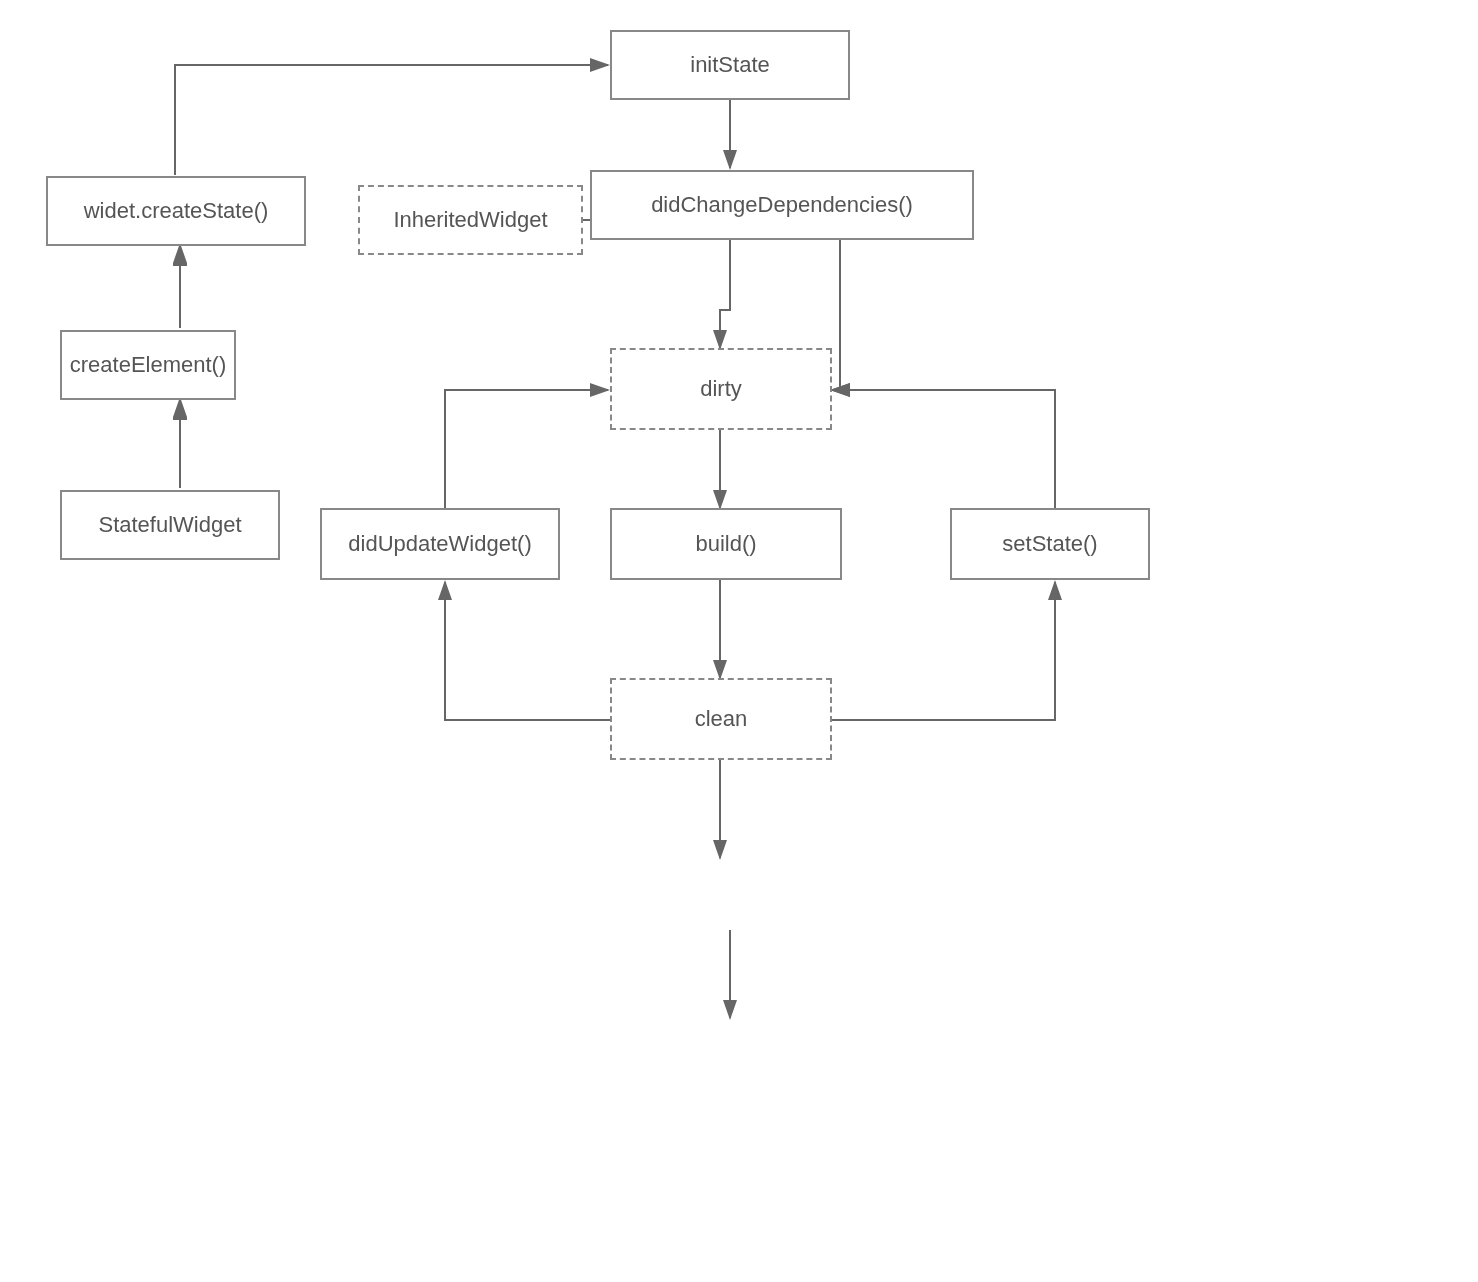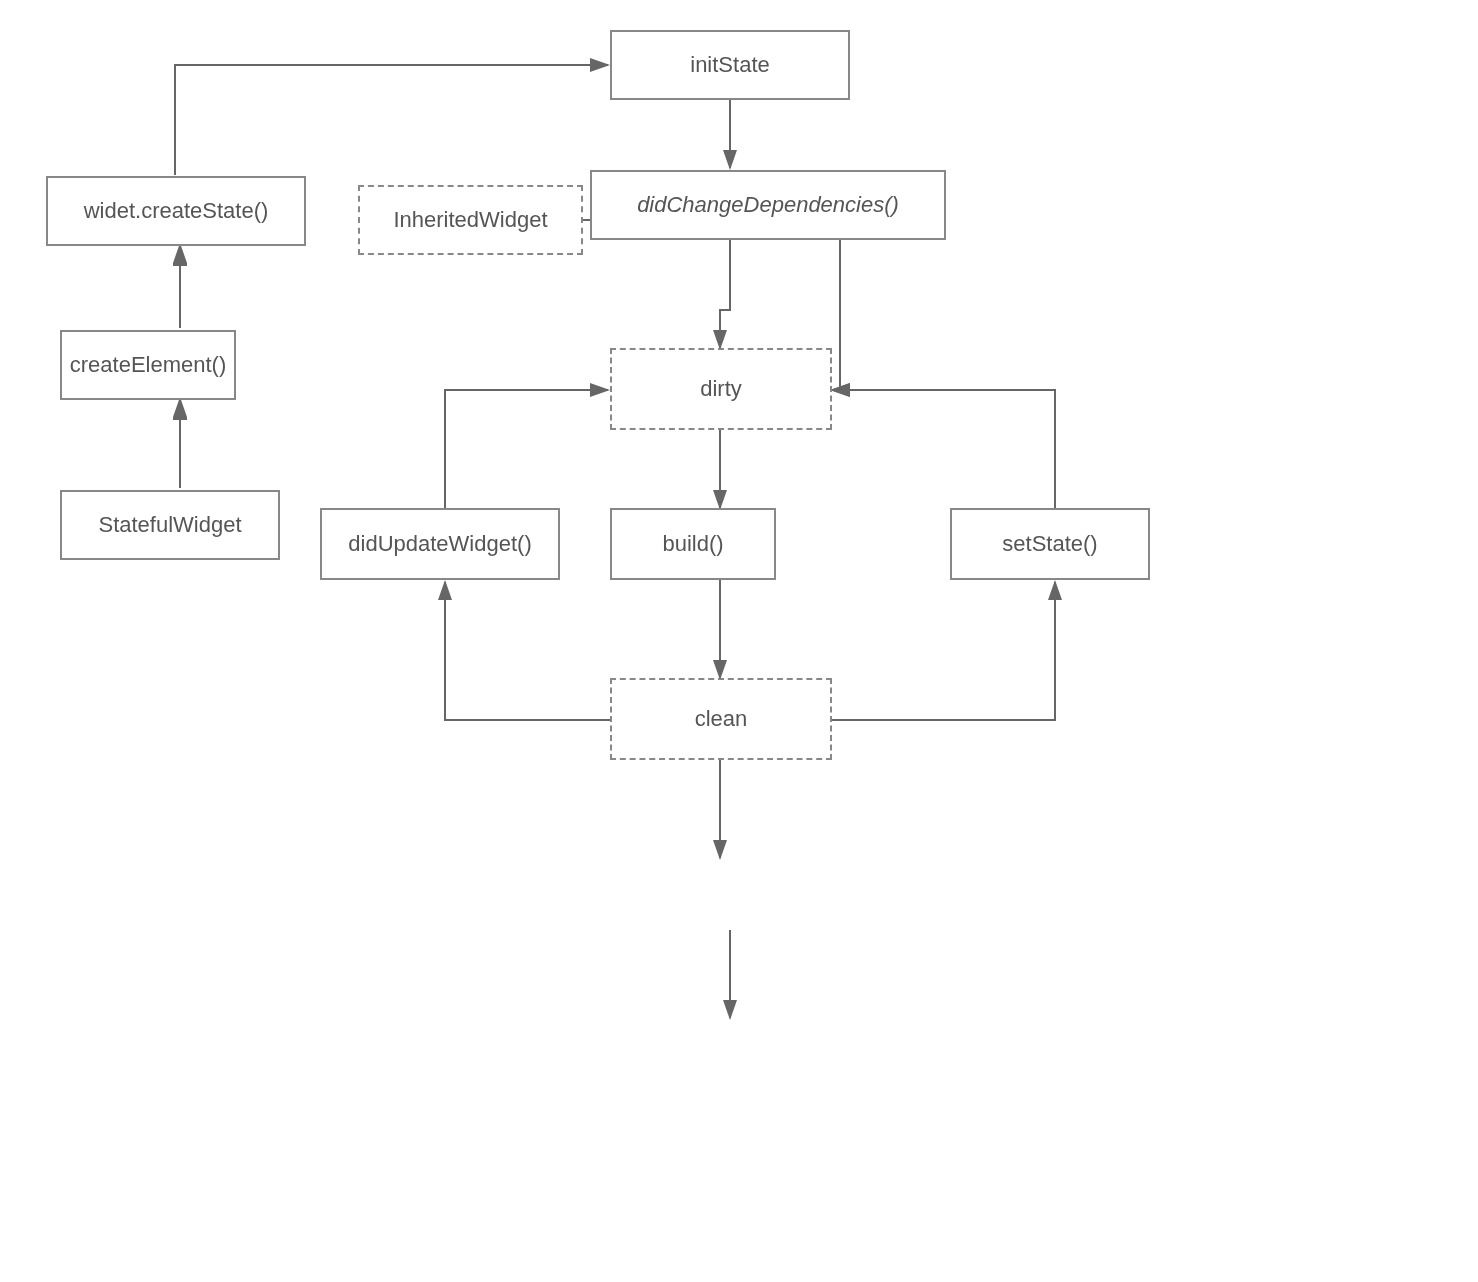--- a/index.html
+++ b/index.html
@@ -94,29 +94,29 @@
     <polyline points="1055,510 1055,390 832,390" marker-end="url(#arrowhead)"></polyline>
 
     <polyline points="832,720 1055,720 1055,582" marker-end="url(#arrowhead)"></polyline>
 
   </svg>
 
   <div class="node solid" style="left:610px; top:30px; width:240px; height:70px;">
     <span>initState</span>
   </div>
 
-  <div class="node solid" style="left:590px; top:170px; width:356px; height:70px;font-style:italic;">
+  <div class="node solid" style="left:590px; top:170px; width:384px; height:70px;">
     <span>didChangeDependencies()</span>
   </div>
 
   <div class="node dashed" style="left:610px; top:348px; width:222px; height:82px;">
     <span>dirty</span>
   </div>
 
-  <div class="node solid" style="left:610px; top:508px; width:166px; height:72px;">
+  <div class="node solid" style="left:610px; top:508px; width:232px; height:72px;">
     <span>build()</span>
   </div>
 
   <div class="node dashed" style="left:610px; top:678px; width:222px; height:82px;">
     <span>clean</span>
   </div>
 
 
 
   <div class="node solid" style="left:40px; top:176px; width:260px; height:70px;margin-left:6px;">

